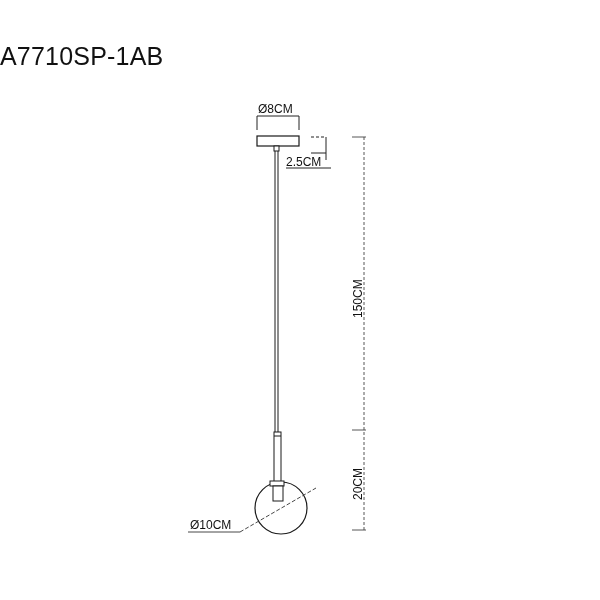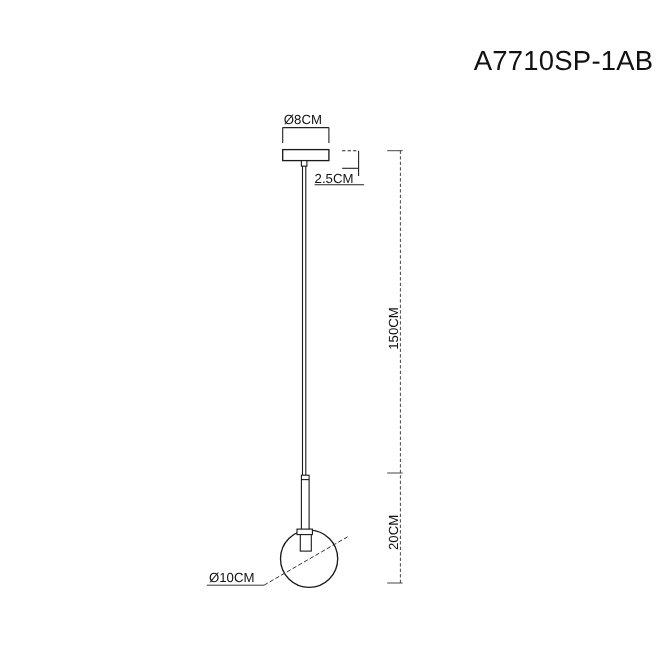--- a/index.html
+++ b/index.html
@@ -1,17 +1,17 @@
 <!DOCTYPE html>
 <html><head>
   <meta charset="utf-8">
   <style>
     html, body { margin: 0; padding: 0; background: #ffffff; }
     body { width: 600px; height: 600px; position: relative; overflow: hidden; font-family: "Liberation Sans", sans-serif; }
-    .title { position: absolute; left: 0; width: 594px; top: 42px; text-align: right; font-size: 25px; color: #111; letter-spacing: 0.2px; }
+    .title { position: absolute; left: 0; width: 594px; top: 42px; text-align: left; font-size: 25px; color: #111; letter-spacing: 0.2px; }
     svg { position: absolute; left: 0; top: 0; }
     .lbl { font-family: "Liberation Sans", sans-serif; font-size: 12px; fill: #111; }
   </style>
 </head>
 <body>
 
 <div class="title">A7710SP-1AB</div>
 
 <svg width="600" height="600" viewBox="0 0 600 600">
 

